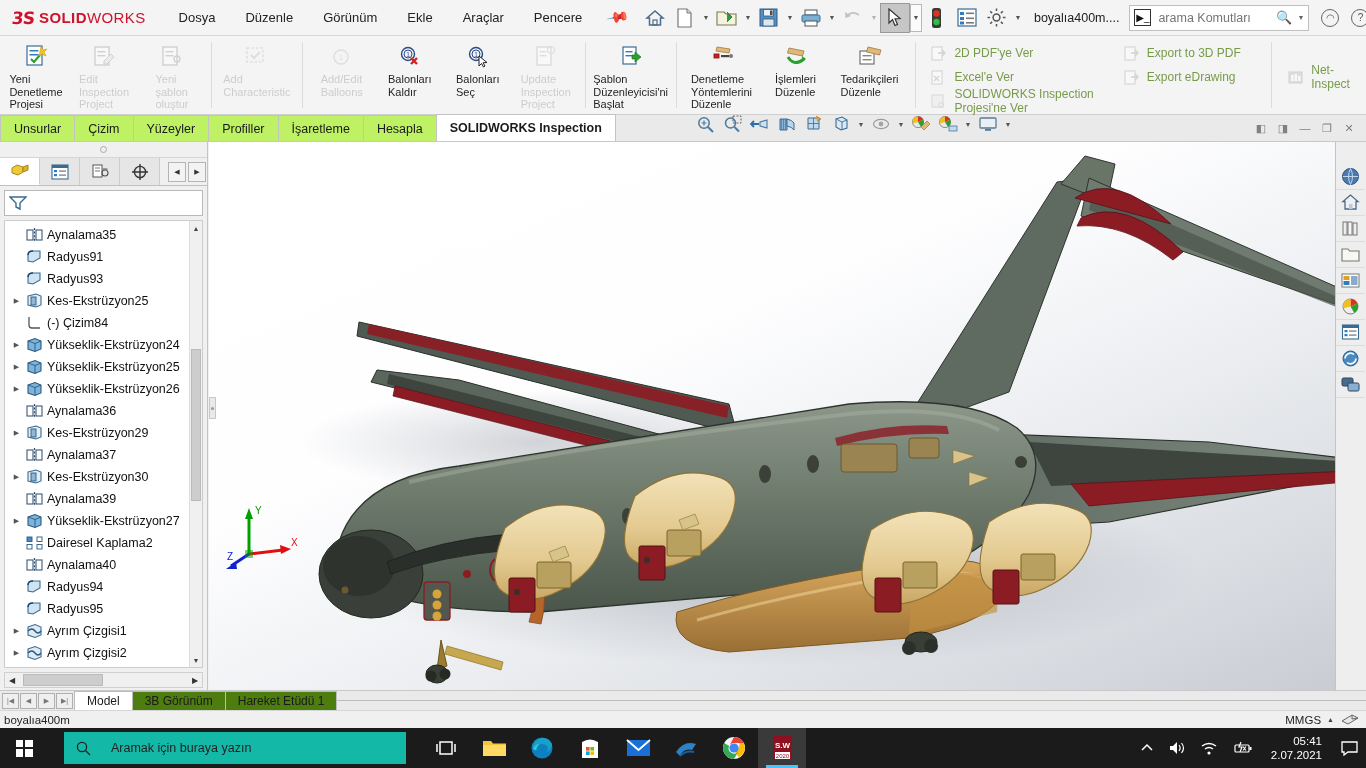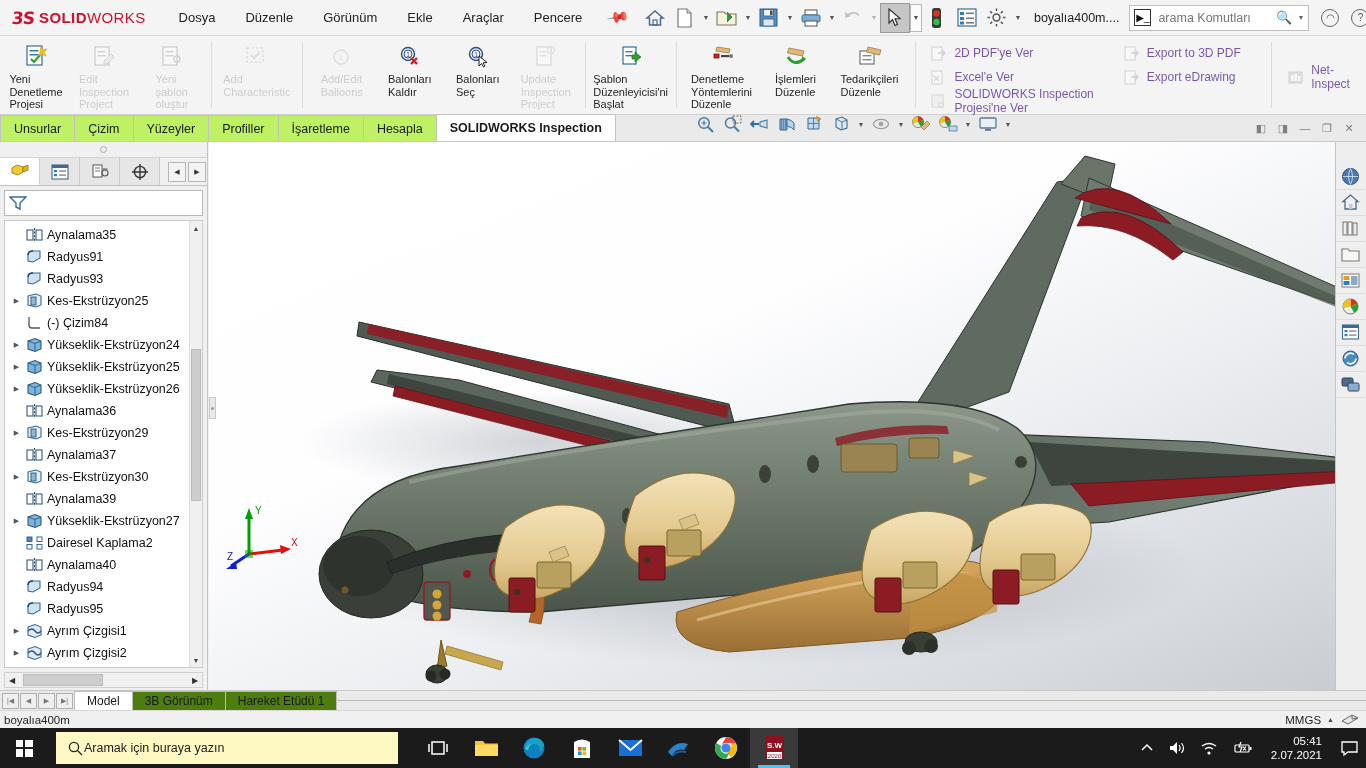--- a/index.html
+++ b/index.html
@@ -73,21 +73,21 @@
     padding-top:4px; cursor:default; text-align:left; border:1px solid transparent;
   }
   .rbtn.dis { opacity:.38; }
   .rbtn.wide { width:80px; }
   .rbtn .lbl { font-size:11px; line-height:12.5px; margin-top:3px; color:#1f1f1f; }
   .rbtn.dis .lbl { color:#8d8d8d; }
   .ricon { width:28px; height:26px; position:relative; }
 
   .rlist { display:flex; flex-direction:column; justify-content:center; padding:4px 0 0 6px; }
   .rrow { display:flex; align-items:center; gap:7px; height:24px; padding:0 6px; cursor:default;
-          color:#4c1d95; font-size:12px; opacity:.75; }
+          color:#4d7c0f; font-size:12px; opacity:.75; }
   .rrow .ri { width:17px; height:17px; opacity:.5; }
 
   
   .cmdtabs {
     position:absolute; left:0; top:115px; width:1366px; height:27px;
     background:#eaeaea; border-bottom:1px solid #c8c8c8; display:flex; align-items:flex-end;
   }
   .ctab {
     height:26px; padding:0 13px; display:flex; align-items:center; font-size:12.5px;
     background:#bef264; border:1px solid #c3c3c3; border-bottom:none; margin-right:-1px;
@@ -184,22 +184,22 @@
 
   
   .taskbar {
     position:absolute; left:0; bottom:0; width:1366px; height:40px;
     background:#1b1b1b; display:flex; align-items:center;
   }
   .startbtn { width:48px; height:40px; display:flex; align-items:center; justify-content:center; cursor:default; }
   .winlogo { width:17px; height:17px; display:grid; grid-template-columns:1fr 1fr;
              grid-template-rows:1fr 1fr; gap:2px; }
   .winlogo i { background:#fff; display:block; }
-  .tbsearch { width:342px; height:32px; background:#fef9c3; display:flex; align-items:center;
-              gap:1px; padding:0 12px; margin-left:8px; }
+  .tbsearch { width:342px; height:32px; background:#14b8a6; display:flex; align-items:center;
+              gap:20px; padding:0 12px; margin-left:16px; }
   .tbsearch .ph { font-size:12.5px; color:#222; }
   .tbicons { display:flex; align-items:center; margin-left:16px; gap:0; }
   .tbi { width:48px; height:40px; display:flex; align-items:center; justify-content:center; cursor:default;
          position:relative; }
   .tbi.active { background:#3a3a3a; }
   .tbi.active::after { content:""; position:absolute; bottom:0; left:8px; right:8px; height:3px; background:#4cc2ff; }
   .tray { margin-left:auto; display:flex; align-items:center; gap:0; color:#fff; }
   .trayi { padding:0 7px; height:40px; display:flex; align-items:center; font-size:13px; cursor:default; }
   .clock { display:flex; flex-direction:column; align-items:flex-end; justify-content:center;
            font-size:11.5px; line-height:14px; padding:0 10px; height:40px; cursor:default; }

